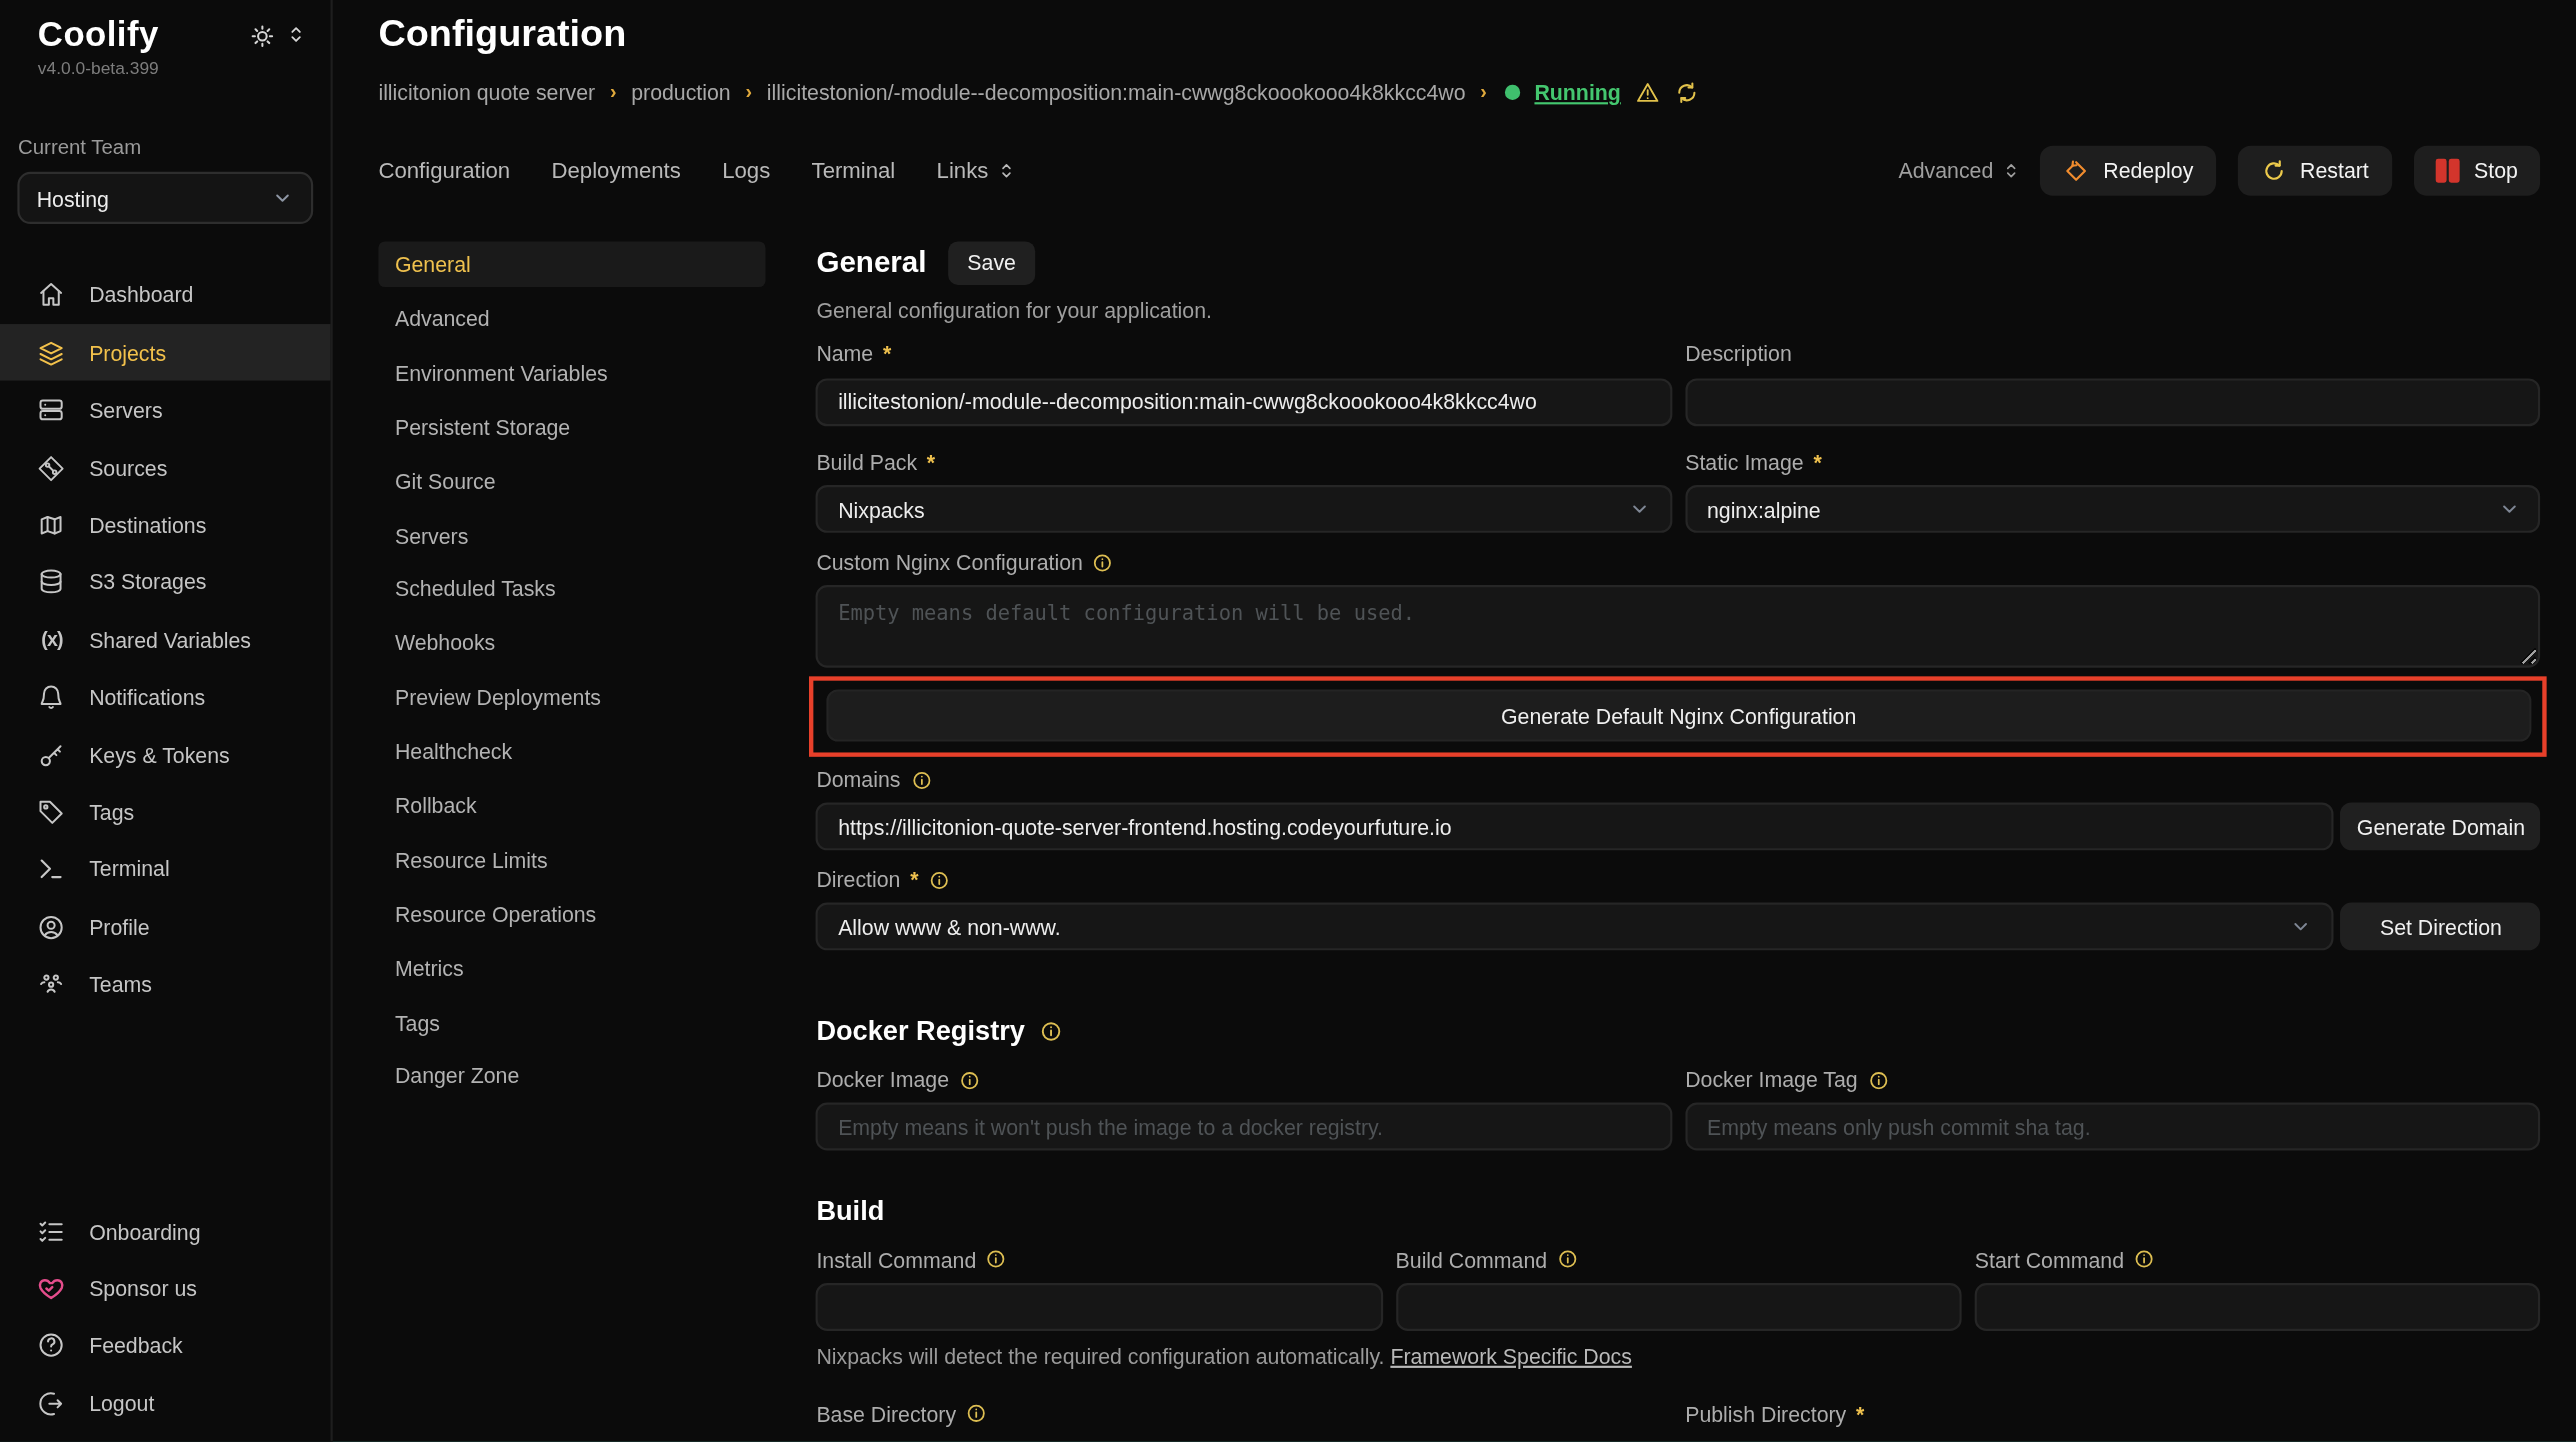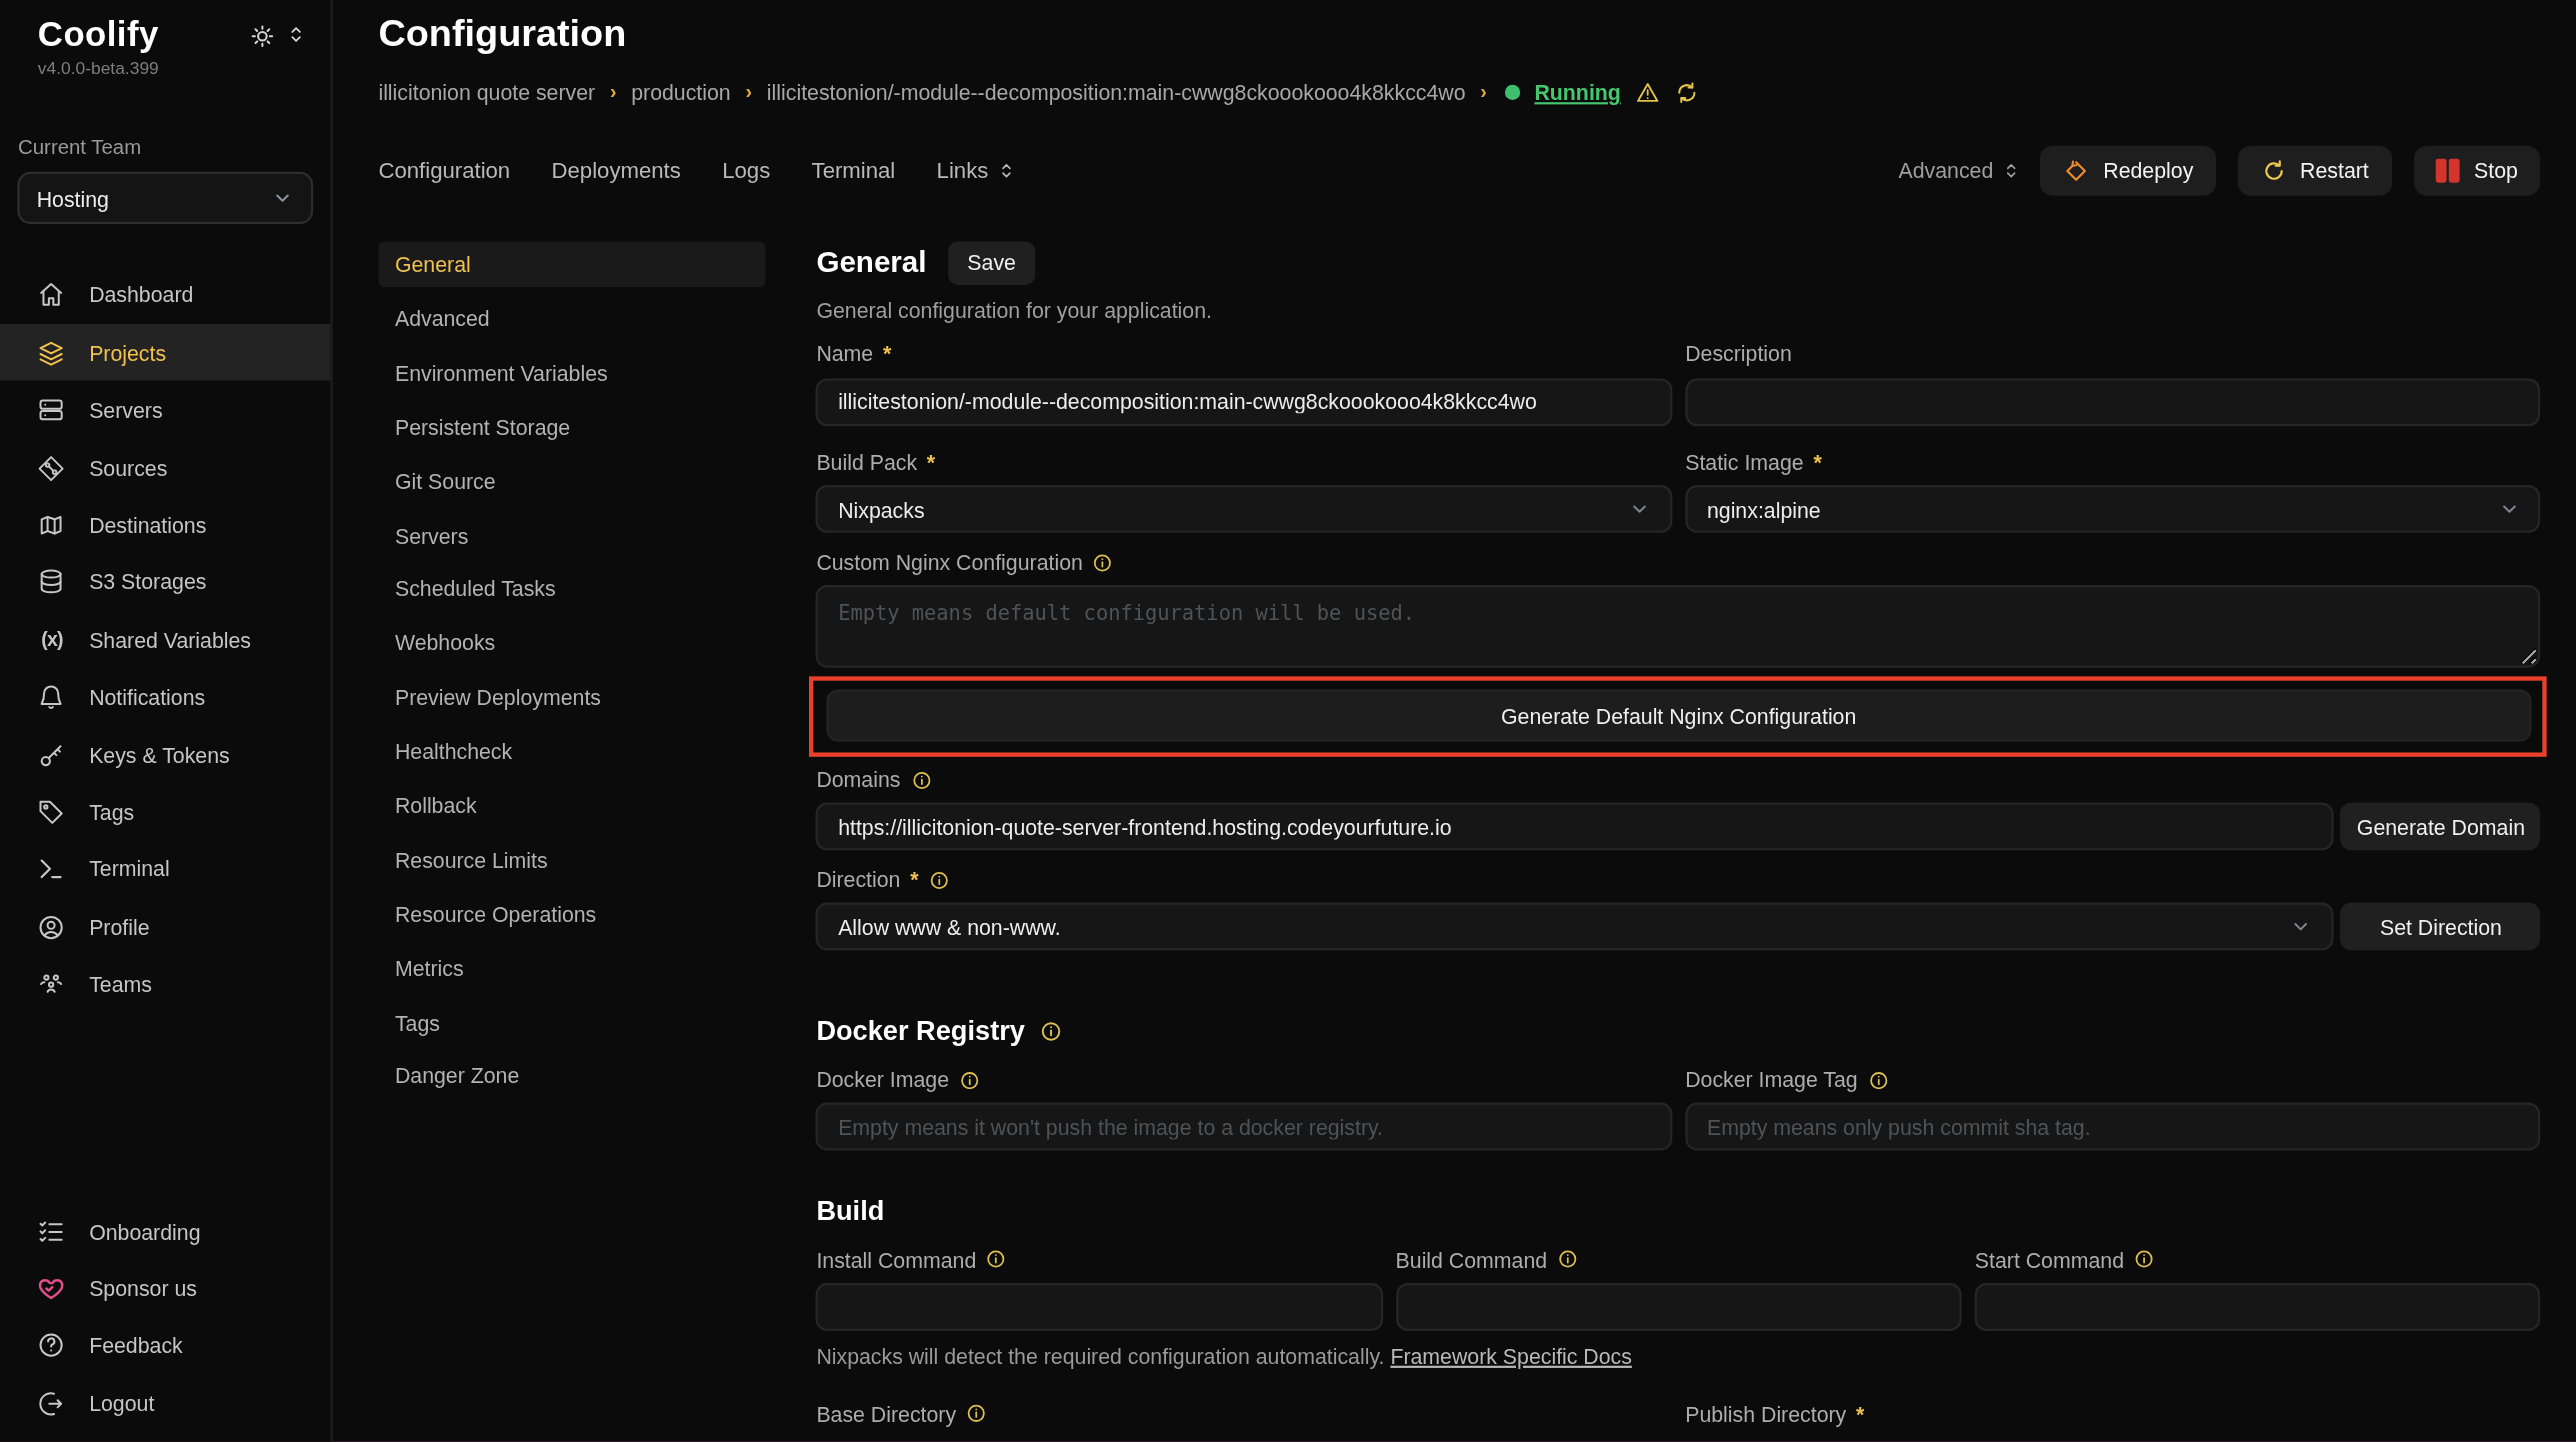--- a/index.html
+++ b/index.html
@@ -1,16 +1,16 @@
 <!DOCTYPE html>
 <html style="font-size:12px"><head>
 <meta charset="utf-8">
 <style>
   html,body{margin:0;padding:0;background:#0b0b0b;width:2576px;height:1443px;overflow:hidden;}
-  .stage{width:2576px;height:1443px;overflow:hidden;position:relative;background:#f9a8d4;text-decoration:underline;}
+  .stage{width:2576px;height:1443px;overflow:hidden;position:relative;background:#5eead4;text-decoration:underline;}
   .screen{width:1185px;height:663px;transform:scale(2.17475);transform-origin:0 0;position:relative;
           font-family:"Liberation Sans",sans-serif;background:#0b0b0b;color:#e6e6e6;overflow:hidden;}
   svg{display:block}
   
   .sidebar{position:absolute;left:0;top:0;bottom:0;width:152px;border-right:0.8px solid #1e1e1e;background:#0b0b0b;}
   .logo-row{display:flex;align-items:flex-start;padding:6.8px 12px 0 17.4px;}
   .logo{font-size:16px;font-weight:700;color:#fff;letter-spacing:0.2px;}
   .theme{margin-left:auto;display:flex;align-items:center;gap:5.3px;color:#d6d6d6;margin-top:3.8px;}
   .version{padding:2.3px 0 0 17.4px;font-size:8px;color:#7d7d7d;}
   .team-label{padding:26px 0 0 8.3px;font-size:9.4px;color:#9a9a9a;}

